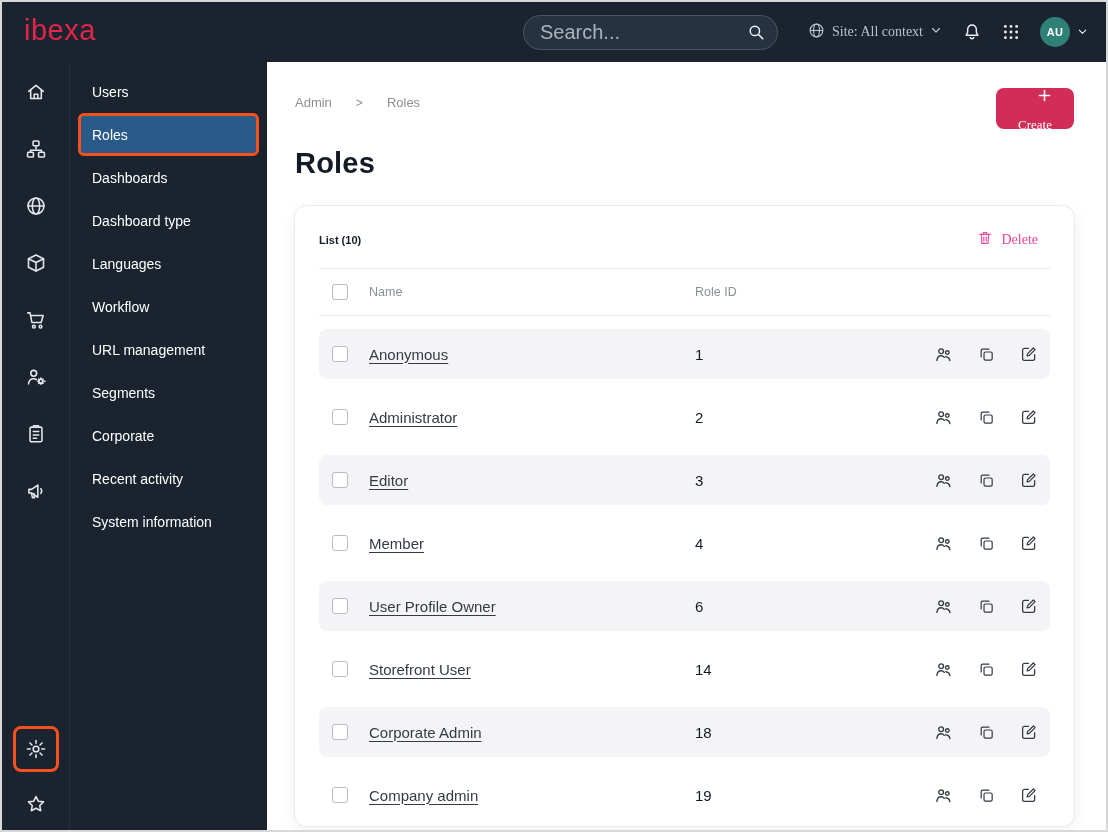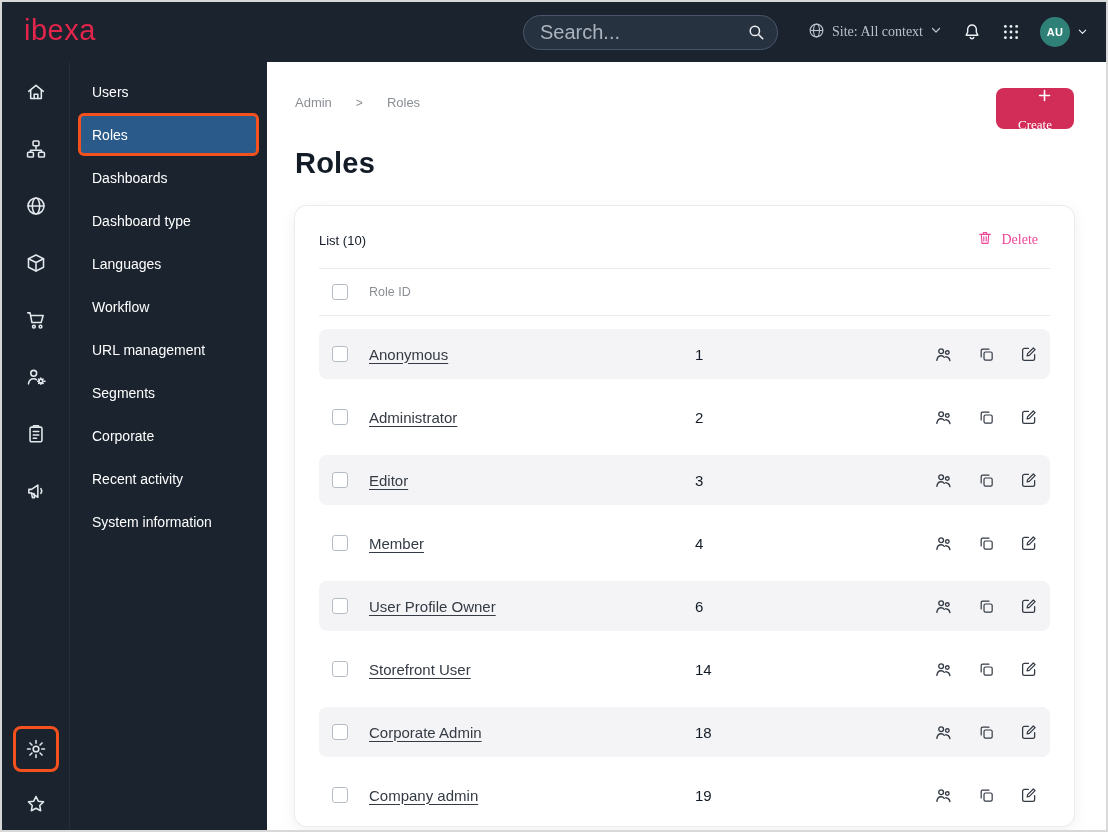--- a/index.html
+++ b/index.html
@@ -39,21 +39,21 @@
   .main { flex:1; background:#fff; padding:26px 32px 0 28px; overflow:hidden; }
   .main-header { display:flex; align-items:flex-start; justify-content:space-between; }
   .breadcrumb { display:flex; align-items:center; gap:24px; font-size:13px; color:#8a8f94; margin-top:7px; }
   .breadcrumb a { color:#8a8f94; text-decoration:none; cursor:pointer; }
   .bc-sep { font-size:12px; }
   .create-btn { display:flex; align-items:flex-end; gap:10px; height:41px; padding:0 22px; background:#d22d59; border:none; border-radius:8px; color:#fff; font-size:13px; cursor:pointer;flex-direction:column; }
   .page-title { font-size:29px; font-weight:700; color:#131c26; margin-top:18px; letter-spacing:.2px; }
 
   .card { margin-top:26px; background:#fff; border-radius:12px; box-shadow:0 0 0 1px #ececee, 0 4px 16px rgba(25,35,45,.07); padding:18px 24px 24px; height:620px; }
   .card-header { display:flex; align-items:center; justify-content:space-between; padding:6px 0 18px; border-bottom:1px solid #eaeaec; }
-  .card-header h2 { font-size:13px; font-weight:400; color:#131c26; }
+  .card-header h2 { font-size:11px; font-weight:700; color:#131c26; }
   .delete-btn { display:flex; align-items:center; gap:8px; background:none; border:none; color:#ec4899; font-size:14px; cursor:default; padding-right:12px; }
 
   .thead { display:flex; align-items:center; height:47px; border-bottom:1px solid #eaeaec; font-size:12.5px; color:#8a8f94; }
   .col-check { width:50px; padding-left:13px; display:flex; align-items:center; }
   .col-name { width:326px; }
   .col-id { width:232px; }
   .col-actions { flex:1; display:flex; align-items:center; justify-content:flex-end; gap:25px; padding-right:12px; }
   .trow { display:flex; align-items:center; height:50px; margin-top:13px; border-radius:8px; font-size:15px; }
   .trow.striped { background:#f4f4f6; }
   .role-link { color:#343b45; text-decoration:underline; text-underline-offset:3px; cursor:pointer; }
@@ -273,20 +273,21 @@
           </span>
           <span>Delete</span>
         </button>
       </div>
 
       <div class="table">
         <div class="thead">
           <span class="col-check">
               <input type="checkbox" style="">
             </span>
+          <span class="col-name">Name</span>
           <span class="col-id">Role ID</span>
           <span class="col-actions"></span>
         </div>
         <div class="tbody">
             <div class="trow striped">
     <span class="col-check">
                 <input type="checkbox" style="">
               </span>
     <span class="col-name"><a class="role-link">Anonymous</a></span>
     <span class="col-id">1</span>

